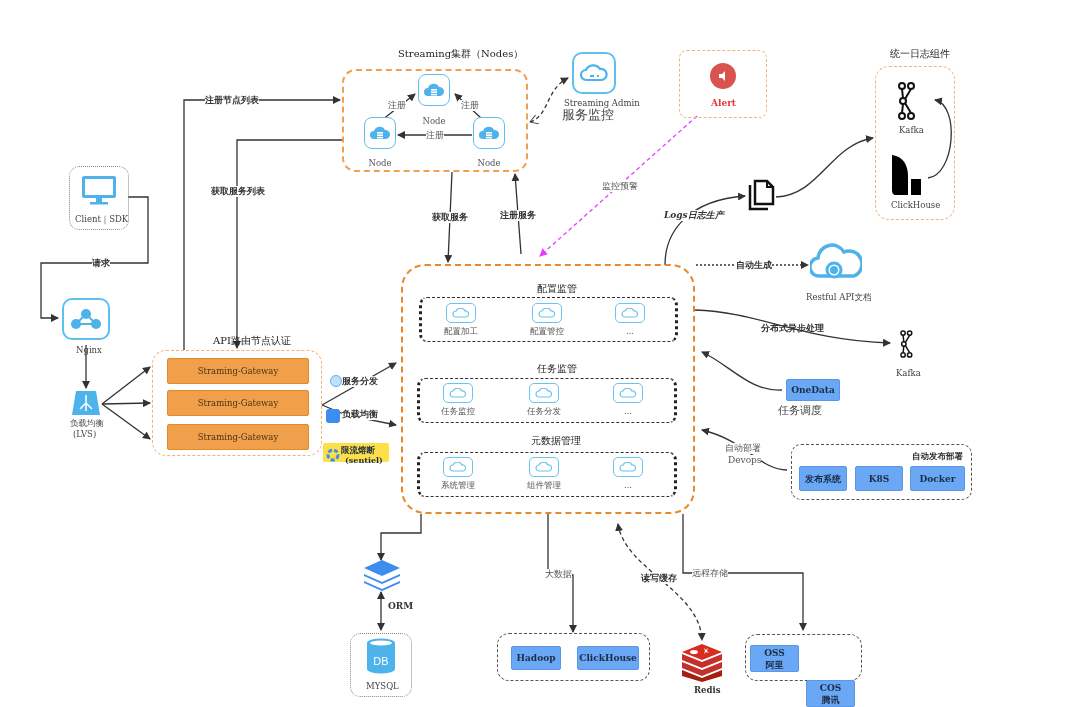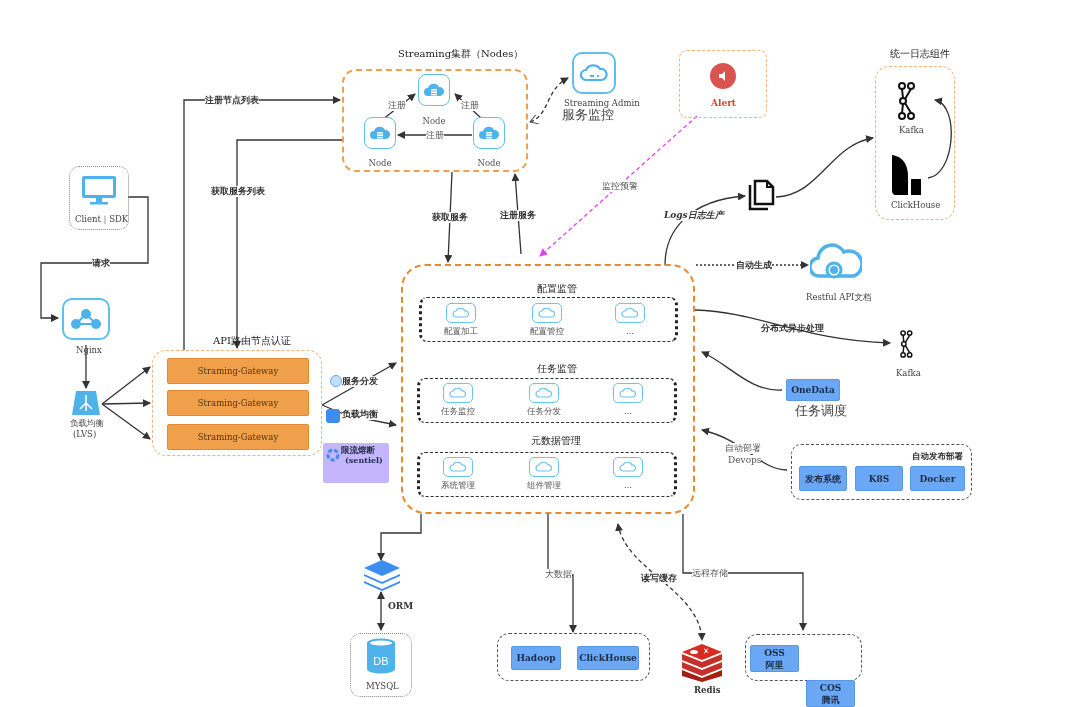--- a/index.html
+++ b/index.html
@@ -207,21 +207,21 @@
 <div class="title" style="left:213px;top:334px;">API路由节点认证</div>
 <div class="dash-orange" style="left:152px;top:350px;width:170px;height:106px;border-width:1.3px;border-color:#f3b27a;"></div>
 <div class="gw" style="top:358px;">Straming-Gateway</div>
 <div class="gw" style="top:390px;">Straming-Gateway</div>
 <div class="gw" style="top:424px;">Straming-Gateway</div>
 
 <div class="abs" style="left:330px;top:375px;width:12px;height:12px;border-radius:50%;background:#bfe0fb;border:1px solid #6aa8f5;box-sizing:border-box;"></div>
 <div class="lbl bold" style="left:342px;top:376px;">服务分发</div>
 <div class="abs" style="left:326px;top:409px;width:14px;height:14px;border-radius:3px;background:#3d8cf0;"></div>
 <div class="lbl bold" style="left:342px;top:409px;">负载均衡</div>
-<div class="abs" style="left:323px;top:443px;width:66px;height:40px;background:#c4b5fd;border-radius:2px;">
+<div class="abs" style="left:323px;top:443px;width:66px;height:19px;background:#fde047;border-radius:2px;">
   <svg class="abs" style="left:3px;top:5px;" width="14" height="14" viewBox="0 0 14 14">
       <circle cx="7" cy="7" r="5" fill="none" stroke="#3d8cf0" stroke-width="3" stroke-dasharray="4,2"></circle>
     </svg>
   <div class="lbl nobg bold" style="left:18px;top:2px;font-size:8.5px;color:#1c2c45;">限流熔断</div>
   <div class="lbl nobg bold" style="left:22px;top:12px;font-size:8px;color:#1c2c45;">(sentiel)</div>
 </div>
 
 <div class="lbl bold" style="left:432px;top:212px;">获取服务</div>
 <div class="lbl bold" style="left:500px;top:210px;">注册服务</div>
 <div class="lbl" style="left:602px;top:181px;color:#555;">监控预警</div>
@@ -307,21 +307,21 @@
       <circle cx="16" cy="4" r="3"></circle>
       <circle cx="7" cy="34" r="3"></circle>
       <circle cx="16" cy="34" r="3"></circle>
       <circle cx="8" cy="19" r="3"></circle>
       <path d="M7,7 L8,16 M16,7 L10,17 M8,22 L7,31 M10,21 L16,31"></path>
     </g>
 </svg>
 <div class="lbl nobg" style="left:896px;top:368px;font-size:8.5px;color:#444;">Kafka</div>
 
 <div class="bluebtn" style="left:786px;top:379px;width:52px;height:20px;">OneData</div>
-<div class="lbl nobg" style="left:795px;top:405px;font-size:13px;color:#444;">任务调度</div>
+<div class="lbl nobg" style="left:778px;top:405px;font-size:11px;color:#444;">任务调度</div>
 
 <div class="lbl" style="left:725px;top:443px;color:#555;">自动部署</div>
 <div class="lbl" style="left:728px;top:455px;color:#555;">Devops</div>
 
 <div class="dash-gray" style="left:791px;top:444px;width:181px;height:56px;border-radius:10px;"></div>
 <div class="lbl nobg bold" style="left:912px;top:451px;font-size:8.5px;">自动发布部署</div>
 <div class="bluebtn" style="left:799px;top:466px;width:46px;height:23px;">发布系统</div>
 <div class="bluebtn" style="left:855px;top:466px;width:46px;height:23px;">K8S</div>
 <div class="bluebtn" style="left:910px;top:466px;width:53px;height:23px;">Docker</div>
 

